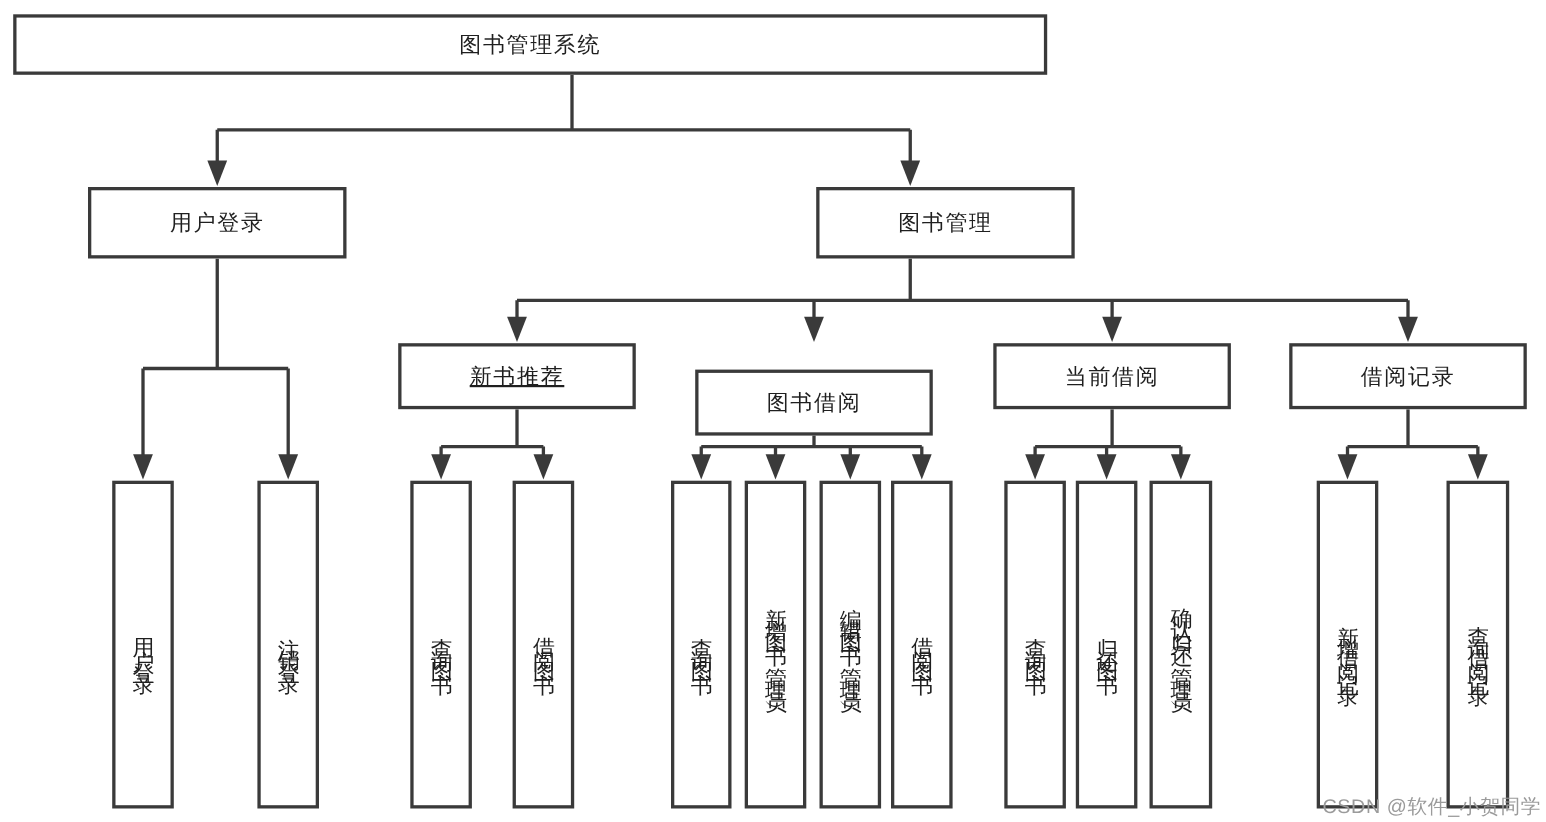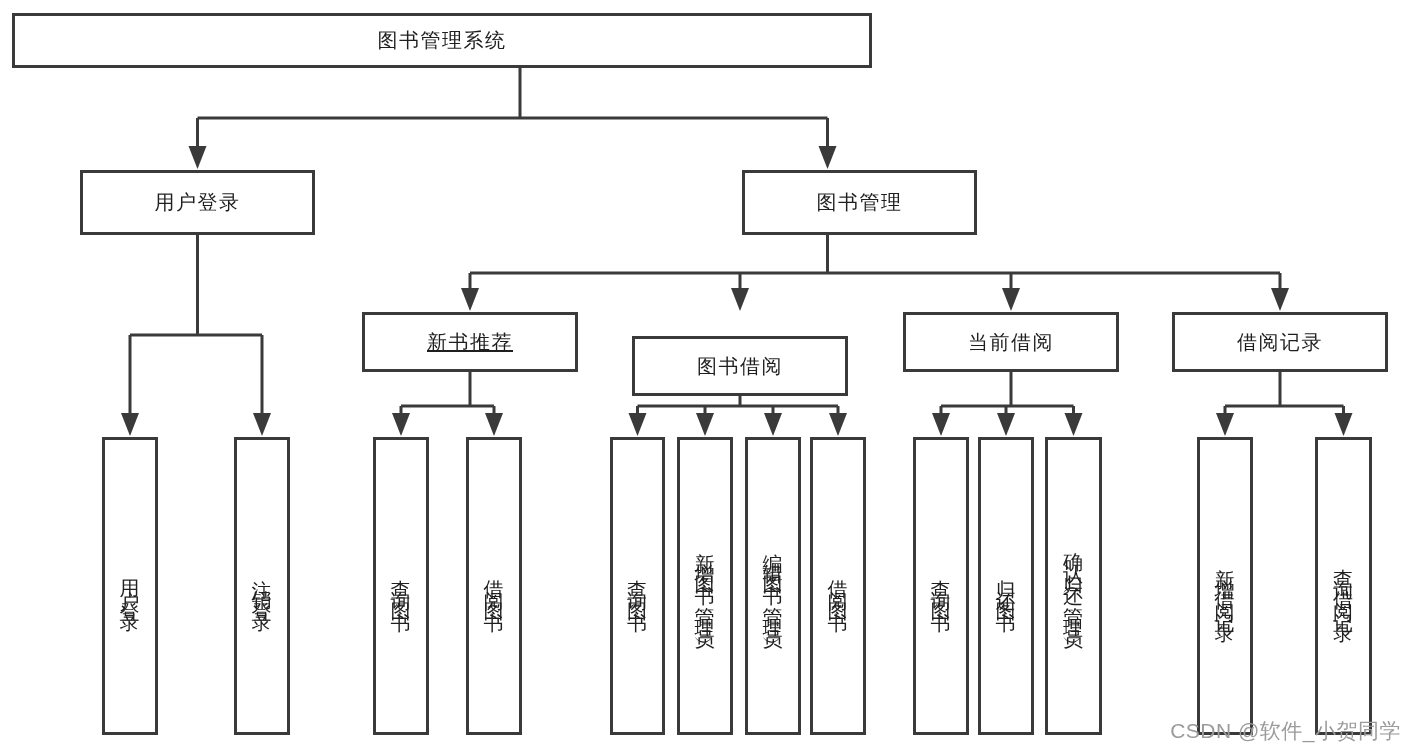--- a/index.html
+++ b/index.html
@@ -46,21 +46,21 @@
     letter-spacing: 11px;
     font-size: 20px;
     white-space: normal;
     line-height: 1;
   }
   .watermark {
     position: absolute;
     right: 4px;
     bottom: 2px;
     color: var(--color-watermark, #9b9b9b);
-    font-size: 21px;
+    font-size: 18px;
     letter-spacing: 0.5px;
     z-index: 10;
   }
 </style>
 </head>
 <body>
 
 <div class="canvas">
 
   <svg class="connectors" width="1405" height="747" viewBox="0 0 1405 747" xmlns="http://www.w3.org/2000/svg">
@@ -99,21 +99,21 @@
       <polygon points="997,413 1015,413 1006,436"></polygon>
       <polygon points="1064.5,413 1082.5,413 1073.5,436"></polygon>
     </g>
     <g>
       <path d="M1280 372 V406 M1225 406 H1343.5 M1225 406 V416 M1343.5 406 V416"></path>
       <polygon points="1216,413 1234,413 1225,436"></polygon>
       <polygon points="1334.5,413 1352.5,413 1343.5,436"></polygon>
     </g>
   </svg>
 
-  <div class="node" style="left:12px; top:13px; width:860px; height:55px;">图书管理系统</div>
+  <div class="node" style="left:12px; top:13px; width:940px; height:55px;">图书管理系统</div>
 
   <div class="node" style="left:80px; top:170px; width:235px; height:65px;">用户登录</div>
   <div class="node" style="left:710px; top:170px; width:235px; height:65px;margin-left:32px;">图书管理</div>
 
   <div class="node" style="left:362px; top:312px; width:216px; height:60px;text-decoration:underline;">新书推荐</div>
   <div class="node" style="left:632px; top:312px; width:216px; height:60px;margin-top:24px;">图书借阅</div>
   <div class="node" style="left:903px; top:312px; width:216px; height:60px;">当前借阅</div>
   <div class="node" style="left:1172px; top:312px; width:216px; height:60px;">借阅记录</div>
 
   <div class="node leaf" style="left:102px; top:437px; width:56px; height:298px;">用户登录</div>

